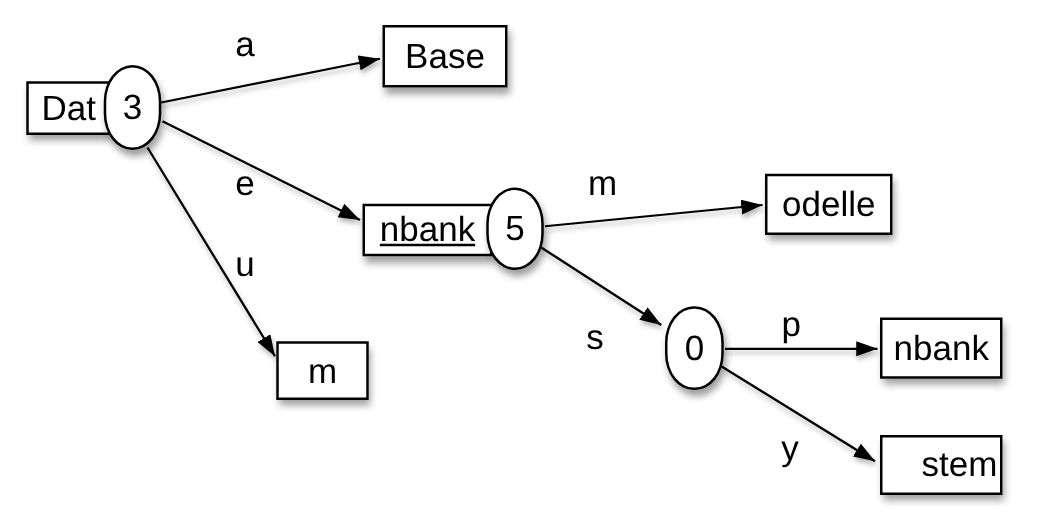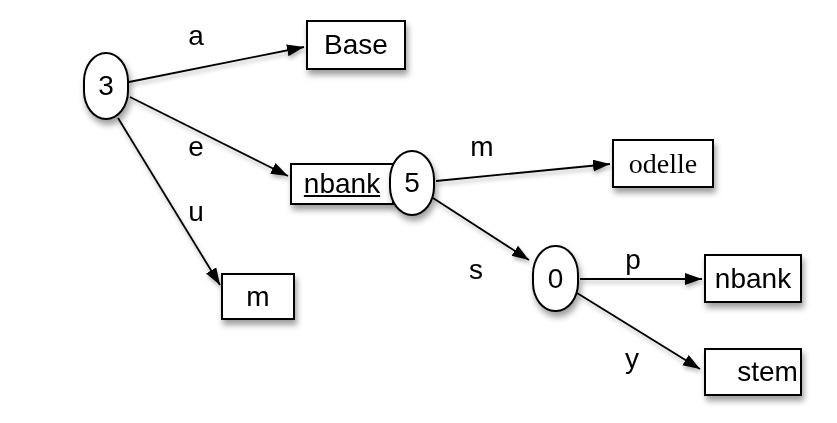--- a/index.html
+++ b/index.html
@@ -62,34 +62,37 @@
     </defs>
     <line x1="129" y1="82" x2="304" y2="47" stroke="#000" stroke-width="1.8" marker-end="url(#arrow)"></line>
     <line x1="130" y1="97" x2="288" y2="176" stroke="#000" stroke-width="1.8" marker-end="url(#arrow)"></line>
     <line x1="118" y1="118" x2="220" y2="285" stroke="#000" stroke-width="1.8" marker-end="url(#arrow)"></line>
     <line x1="436" y1="181" x2="610" y2="164" stroke="#000" stroke-width="1.8" marker-end="url(#arrow)"></line>
     <line x1="433" y1="198" x2="529" y2="260" stroke="#000" stroke-width="1.8" marker-end="url(#arrow)"></line>
     <line x1="580" y1="279" x2="702" y2="279" stroke="#000" stroke-width="1.8" marker-end="url(#arrow)"></line>
     <line x1="577" y1="293" x2="700" y2="369" stroke="#000" stroke-width="1.8" marker-end="url(#arrow)"></line>
   </svg>
 
+  <div class="node rect-node" style="left:21px; top:65px; width:68px; height:43px;">
+    <span>Dat</span>
+  </div>
 
   <div class="node rect-node" style="left:306px; top:20px; width:100px; height:50px;">
     <span>Base</span>
   </div>
 
   <div class="node rect-node" style="left:290px; top:163px; width:104px; height:42px;text-decoration:underline;">
     <span>nbank</span>
   </div>
 
   <div class="node rect-node" style="left:221px; top:273px; width:74px; height:47px;">
     <span>m</span>
   </div>
 
-  <div class="node rect-node" style="left:612px; top:139px; width:102px; height:49px;font-family:Liberation Serif, serif;">
+  <div class="node rect-node" style="left:612px; top:139px; width:102px; height:49px;">
     <span>odelle</span>
   </div>
 
   <div class="node rect-node" style="left:704px; top:254px; width:98px; height:49px;">
     <span>nbank</span>
   </div>
 
   <div class="node rect-node" style="left:704px; top:348px; width:98px; height:48px;padding-left:29px;">
     <span>stem</span>
   </div>

